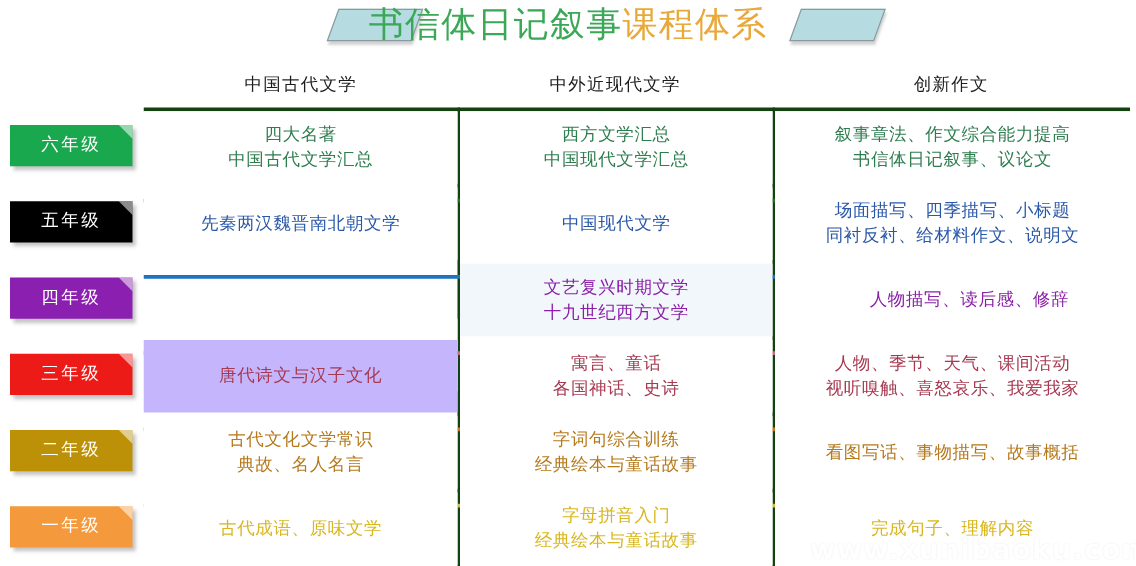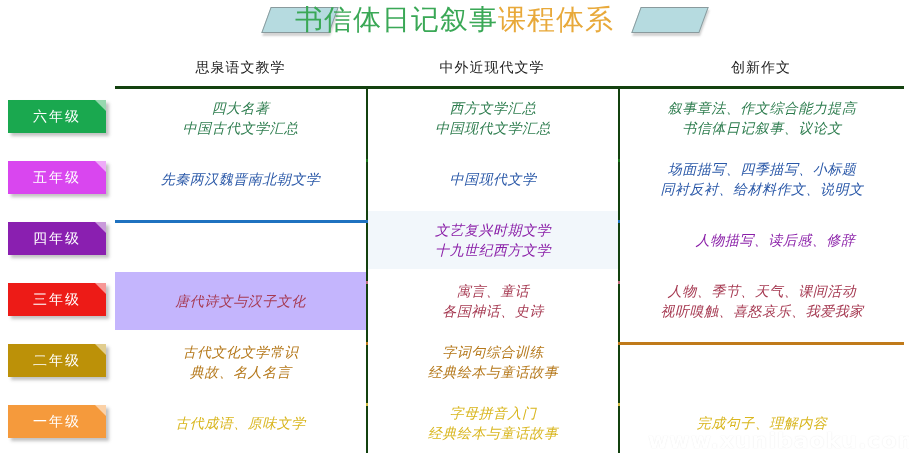--- a/index.html
+++ b/index.html
@@ -125,21 +125,20 @@
     background: #13410f;
   }
   .vrule.v1 { left: 251px; }
   .vrule.v2 { left: 503px; }
 
   .row {
     position: absolute;
     left: 0;
     width: 789px;
     height: 73px;
-    font-style: italic;
   }
   .row .hrule {
     position: absolute;
     left: 0; bottom: 0;
     width: 789px;
     height: 3px;
   }
   .cell {
     position: absolute;
     top: 0;
@@ -181,21 +180,21 @@
   <div id="title-text">
     <span class="title-seg-a">书信体日记叙事</span><span class="title-seg-b">课程体系</span>
   </div>
 </div>
 
 <div id="grade-column">
     <div class="grade-tab" style="top: 12px; background: rgb(26, 168, 79);">
       <span class="fold"></span>
       <span class="label">六年级</span>
     </div>
-    <div class="grade-tab" style="top: 73px; background: #d946ef;">
+    <div class="grade-tab" style="top: 73px; background: #000000;">
       <span class="fold"></span>
       <span class="label">五年级</span>
     </div>
     <div class="grade-tab" style="top: 134px; background: rgb(138, 31, 176);">
       <span class="fold"></span>
       <span class="label">四年级</span>
     </div>
     <div class="grade-tab" style="top: 195px; background: rgb(237, 27, 23);">
       <span class="fold"></span>
       <span class="label">三年级</span>
@@ -205,21 +204,21 @@
       <span class="label">二年级</span>
     </div>
     <div class="grade-tab" style="top: 317px; background: rgb(245, 154, 60);">
       <span class="fold"></span>
       <span class="label">一年级</span>
     </div>
   </div>
 
 <div id="matrix">
   <div id="col-headers">
-    <div class="col-head c0">思泉语文教学</div>
+    <div class="col-head c0">中国古代文学</div>
     <div class="col-head c1">中外近现代文学</div>
     <div class="col-head c2">创新作文</div>
   </div>
   <div id="head-rule"></div>
   <div class="vrule v1"></div>
   <div class="vrule v2"></div>
   <div id="rows-host">
       <div class="row" style="top: 34px;">
         <div class="cell k0" style="background: rgb(255, 255, 255); color: rgb(46, 125, 79);">
           <span class="txt">四大名著
@@ -277,20 +276,23 @@
       </div>
       <div class="row" style="top: 278px;">
         <div class="cell k0" style="background: rgb(255, 255, 255); color: rgb(181, 120, 26);">
           <span class="txt">古代文化文学常识
 典故、名人名言</span>
         </div>
         <div class="cell k1" style="background: rgb(255, 255, 255); color: rgb(181, 120, 26);">
           <span class="txt">字词句综合训练
 经典绘本与童话故事</span>
         </div>
+        <div class="cell k2" style="background: rgb(255, 255, 255); color: rgb(181, 120, 26);">
+          <span class="txt">看图写话、事物描写、故事概括</span>
+        </div>
         <div class="hrule" style="background: rgb(207, 187, 62);"></div>
       </div>
       <div class="row" style="top: 339px;">
         <div class="cell k0" style="background: rgb(255, 255, 255); color: rgb(217, 182, 30);">
           <span class="txt">古代成语、原味文学</span>
         </div>
         <div class="cell k1" style="background: rgb(255, 255, 255); color: rgb(217, 182, 30);">
           <span class="txt">字母拼音入门
 经典绘本与童话故事</span>
         </div>

